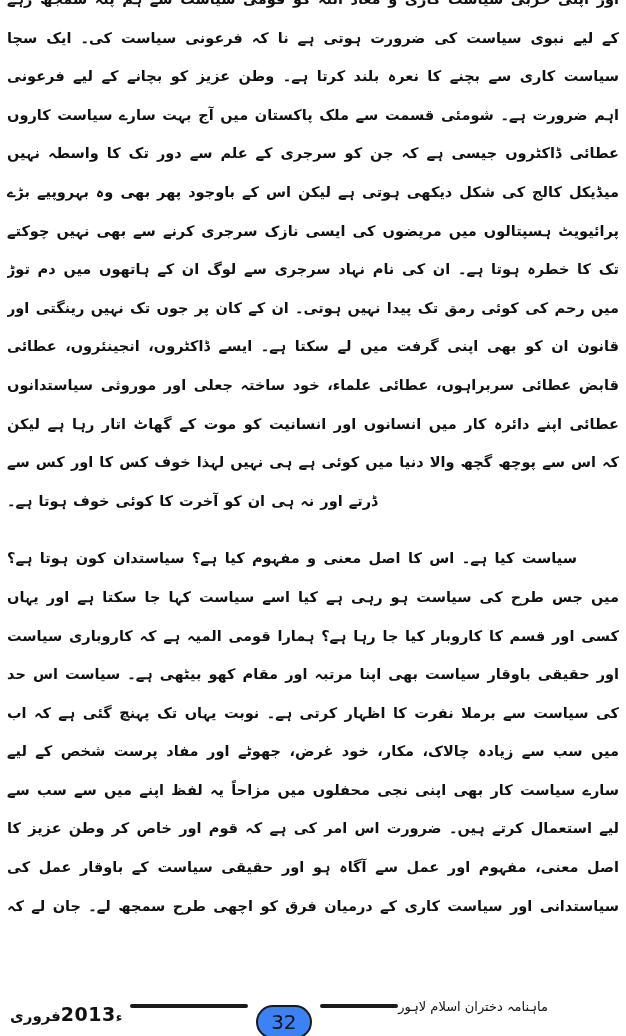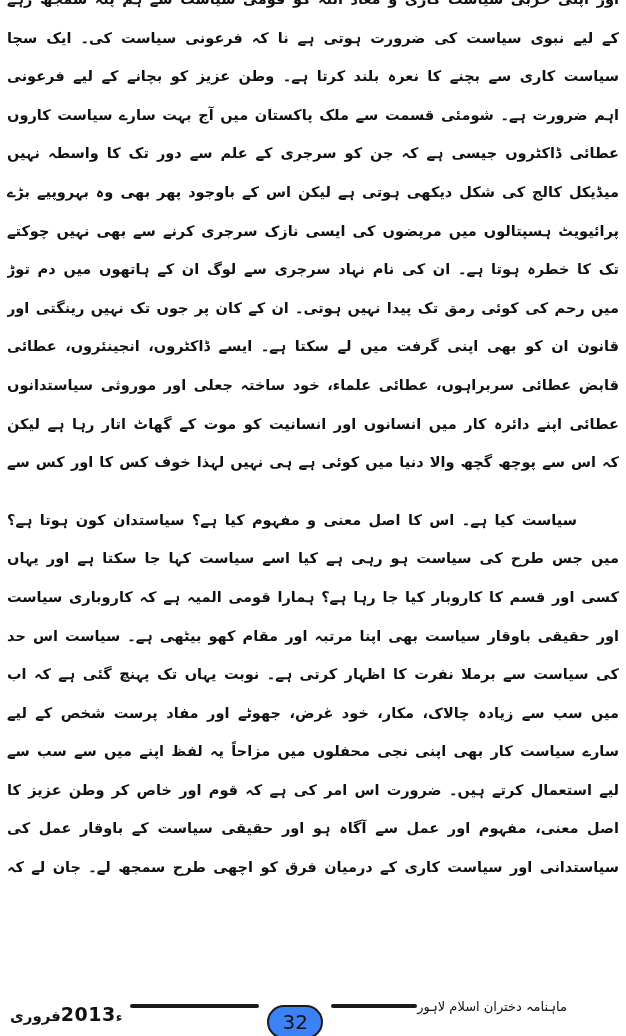--- a/index.html
+++ b/index.html
@@ -40,21 +40,21 @@
     margin-top:19px;
     padding-right:42px;
   }
   
   .footer {
     position:absolute;
     left:0; right:0; top:986px;
     height:40px;
     display:flex;
     align-items:center;
-    padding:0 51px 0 10px;
+    padding:0 70px 0 10px;
     color:#111111;
   }
   .footer-date {
     display:flex;
     align-items:baseline;
     white-space:nowrap;
     font-weight:bold;
   }
   .footer-date .month { font-size:15px; }
   .footer-date .year  { font-size:19px; letter-spacing:0.5px;margin-top:16px; }
@@ -99,20 +99,21 @@
     <div class="line">اہم ضرورت ہے۔ شومئی قسمت سے ملک پاکستان میں آج بہت سارے سیاست کاروں کی مثال ان خود ساختہ</div>
     <div class="line">عطائی ڈاکٹروں جیسی ہے کہ جن کو سرجری کے علم سے دور تک کا واسطہ نہیں ہوتا اور نہ ہی اُنہوں نے کبھی کسی</div>
     <div class="line">میڈیکل کالج کی شکل دیکھی ہوتی ہے لیکن اس کے باوجود پھر بھی وہ بہروپیے بڑے دھڑلے کے ساتھ اپنے</div>
     <div class="line">پرائیویٹ ہسپتالوں میں مریضوں کی ایسی نازک سرجری کرنے سے بھی نہیں چوکتے کہ جس میں ان کی جان جانے</div>
     <div class="line">تک کا خطرہ ہوتا ہے۔ ان کی نام نہاد سرجری سے لوگ ان کے ہاتھوں میں دم توڑ دیتے ہیں لیکن ان کے سخت دِلوں</div>
     <div class="line">میں رحم کی کوئی رمق تک پیدا نہیں ہوتی۔ ان کے کان پر جوں تک نہیں رینگتی اور نہ ان کو یہ پرواہ کہ ملک کا کوئی</div>
     <div class="line">قانون ان کو بھی اپنی گرفت میں لے سکتا ہے۔ ایسے ڈاکٹروں، انجینئروں، عطائی سول کنٹریکٹروں، حکومتی اداروں پر</div>
     <div class="line">قابض عطائی سربراہوں، عطائی علماء، خود ساختہ جعلی اور موروثی سیاستدانوں سے ملک کا چپہ چپہ بھرا پڑا ہے۔ ہر</div>
     <div class="line">عطائی اپنے دائرہ کار میں انسانوں اور انسانیت کو موت کے گھاٹ اتار رہا ہے لیکن وُہ پوری طرح مطمئن ہیں</div>
     <div class="line">کہ اس سے پوچھ گچھ والا دنیا میں کوئی ہے ہی نہیں لہذا خوف کس کا اور کس سے ڈرنا۔ یہ لوگ اللہ سے بھی نہیں</div>
+    <div class="line flush-left">ڈرتے اور نہ ہی ان کو آخرت کا کوئی خوف ہوتا ہے۔</div>
     <div class="line para-start">سیاست کیا ہے۔ اس کا اصل معنی و مفہوم کیا ہے؟ سیاستدان کون ہوتا ہے؟ موجودہ دور میں وطن عزیز</div>
     <div class="line">میں جس طرح کی سیاست ہو رہی ہے کیا اسے سیاست کہا جا سکتا ہے اور یہاں سیاست اور سیاستدانی کے نام پر</div>
     <div class="line">کسی اور قسم کا کاروبار کیا جا رہا ہے؟ ہمارا قومی المیہ ہے کہ کاروباری سیاست کی وجہ سے نیک، مخلص سیاست دان</div>
     <div class="line">اور حقیقی باوقار سیاست بھی اپنا مرتبہ اور مقام کھو بیٹھی ہے۔ سیاست اس حد تک بدنام ہو گئی ہے کہ عوام کھل کر ہر قسم</div>
     <div class="line">کی سیاست سے برملا نفرت کا اظہار کرتی ہے۔ نوبت یہاں تک پہنچ گئی ہے کہ اب لفظ “سیاسی” عام طور پر لوگوں</div>
     <div class="line">میں سب سے زیادہ چالاک، مکار، خود غرض، جھوٹے اور مفاد پرست شخص کے لیے استعمال ہوتا ہے اور بہت</div>
     <div class="line">سارے سیاست کار بھی اپنی نجی محفلوں میں مزاحاً یہ لفظ اپنے میں سے سب سے زیادہ مکار اور چالاک شخص کے</div>
     <div class="line">لیے استعمال کرتے ہیں۔ ضرورت اس امر کی ہے کہ قوم اور خاص کر وطن عزیز کا پڑھا لکھا نوجوان سیاست کے</div>
     <div class="line">اصل معنی، مفہوم اور عمل سے آگاہ ہو اور حقیقی سیاست کے باوقار عمل کی حفاظت کے لیے کمر بستہ ہو جائے۔ وہ</div>
     <div class="line">سیاستدانی اور سیاست کاری کے درمیان فرق کو اچھی طرح سمجھ لے۔ جان لے کہ حقیقی سیاست کی بجائے مفاد</div>

